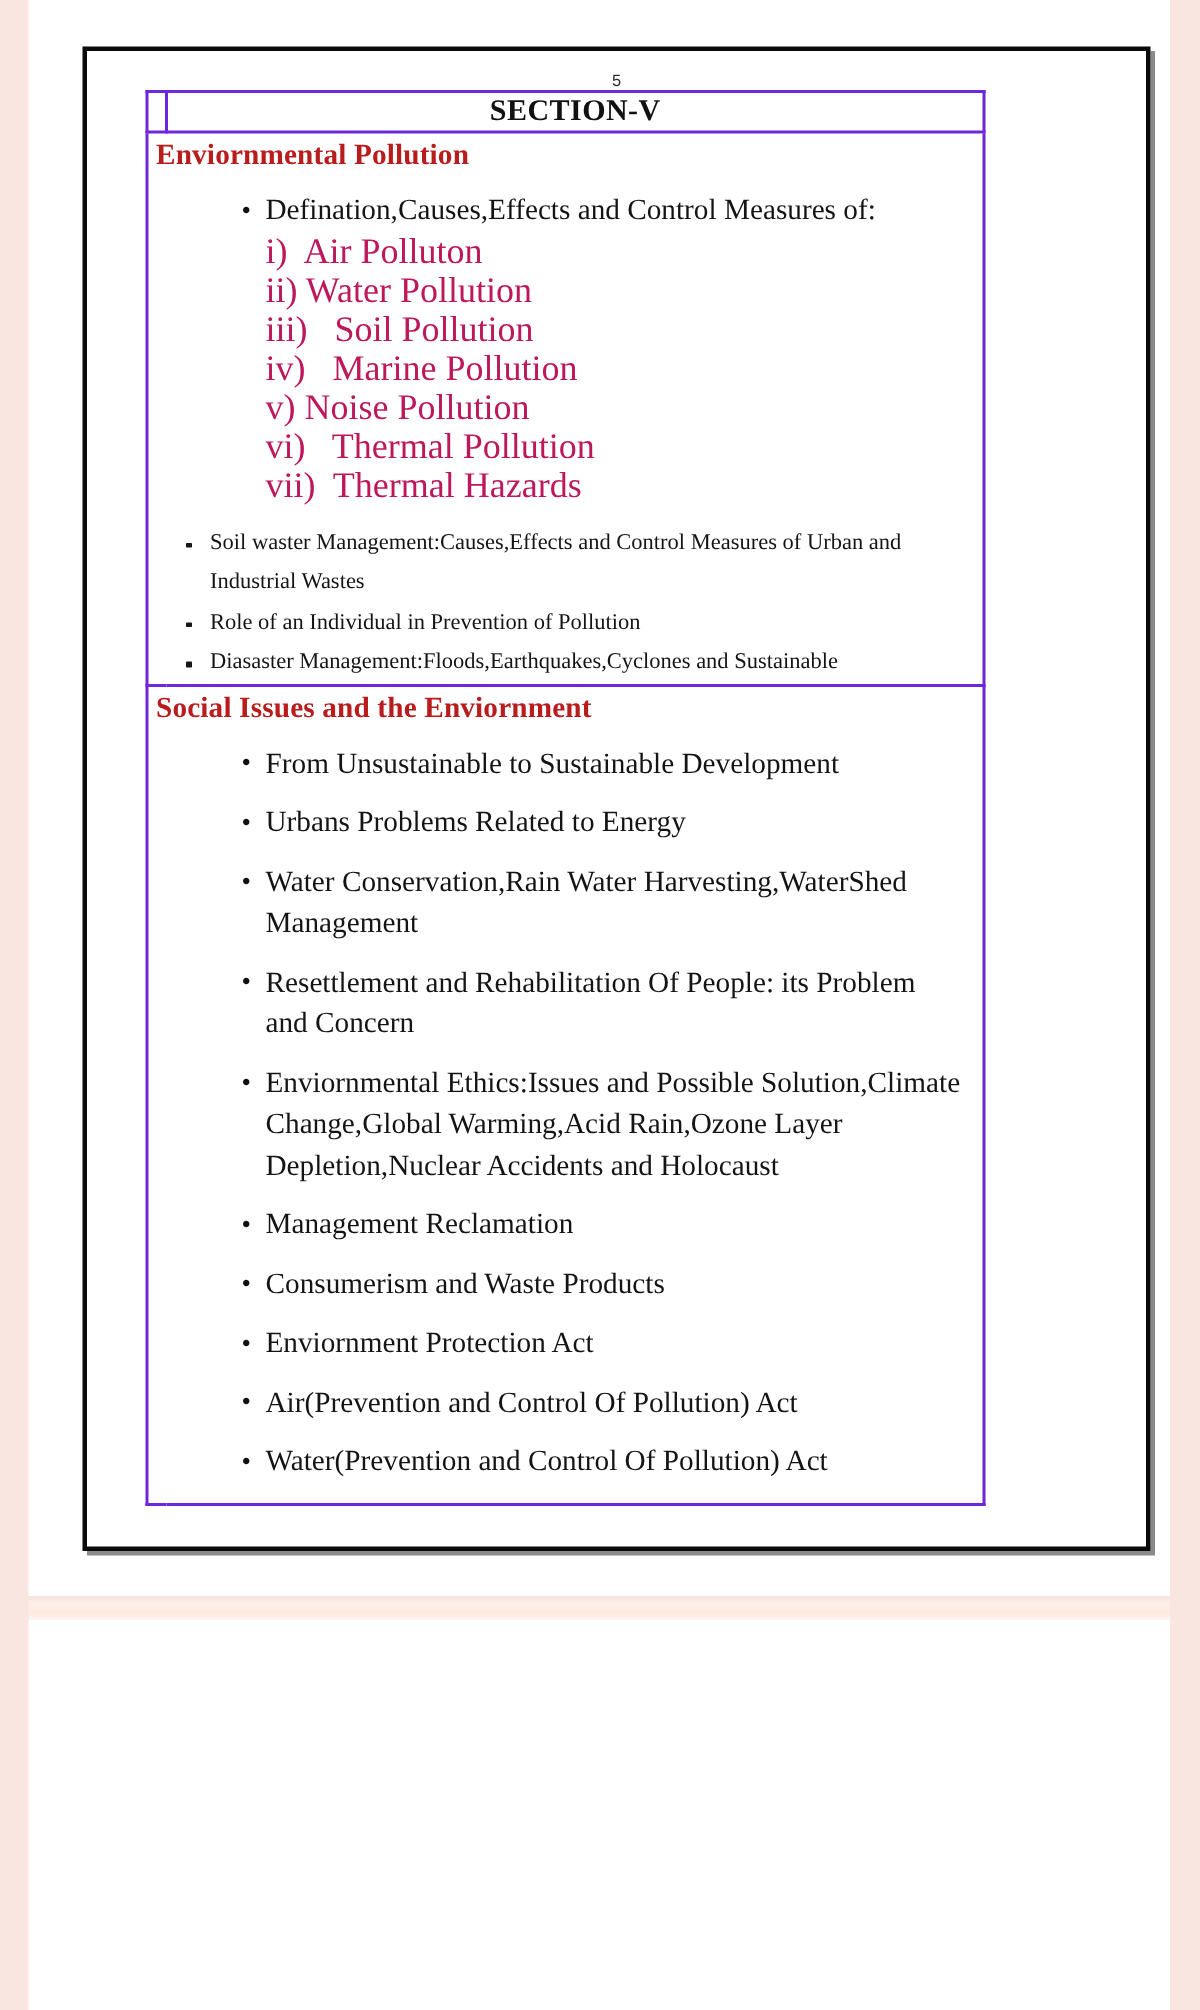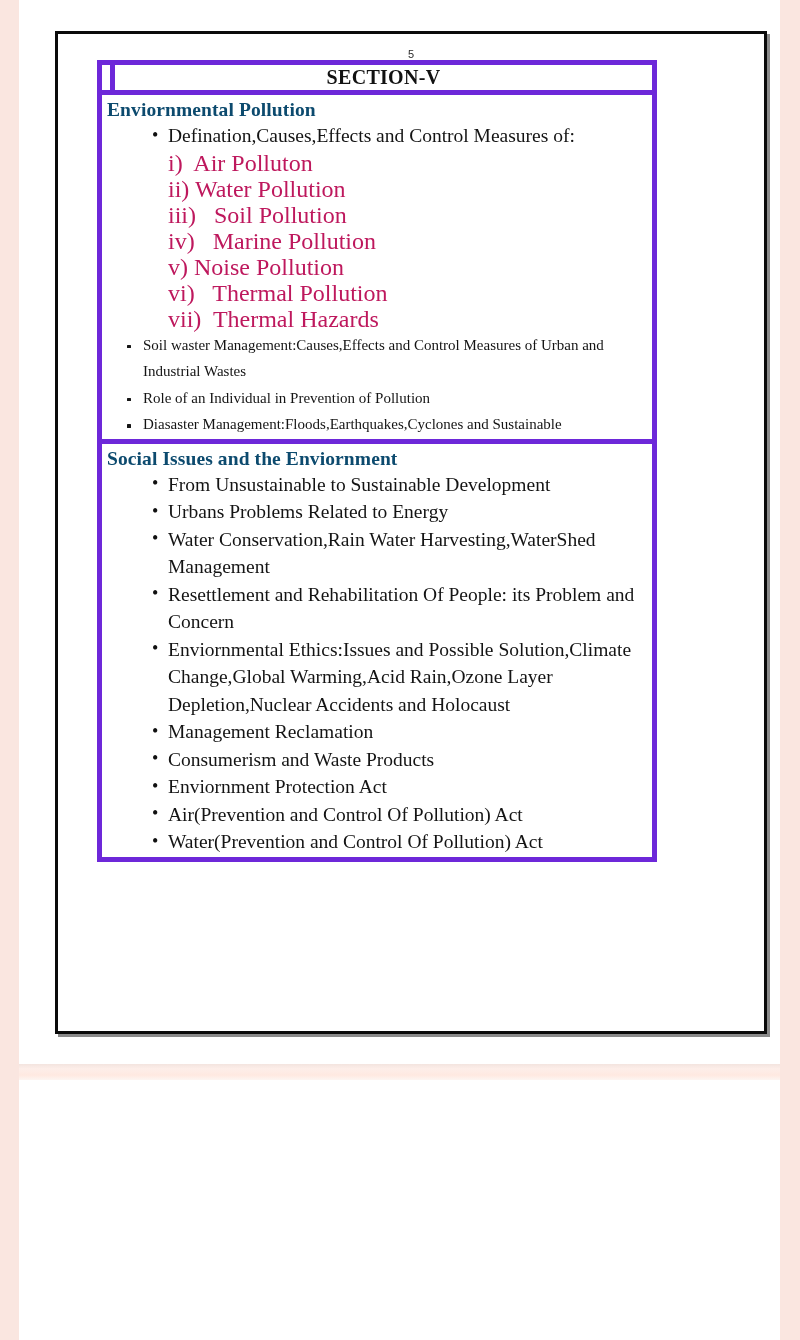--- a/index.html
+++ b/index.html
@@ -64,58 +64,58 @@
   
   .syl-table {
     position: absolute;
     border-collapse: collapse;
     table-layout: fixed;
     background: #ffffff;
   }
   .syl-table-1 { left: 78px; top: 60px; width: 560px; }
 
   .syl-table td {
-    border: 5px solid #6d28d9;
+    border: 2px solid #6d28d9;
     vertical-align: top;
     padding: 1px;
   }
   .gutter-col { width: 13px; }
 
   .section-head {
     text-align: center;
     font-weight: bold;
     font-size: 20px;
     color: #111111;
     padding: 4px 0 6px 0;
     letter-spacing: 0.3px;
   }
 
   .body-cell { padding: 2px 6px 5px 6px; }
 
   .group-title {
     font-weight: bold;
     font-size: 19.5px;
-    color: #0c4a6e;
+    color: #b91c1c;
     margin: 3px 0 1px 4px;
     letter-spacing: 0.1px;
   }
 
   
   ul.round {
     list-style: none;
     margin: 0;
     padding: 0 0 0 49px;
   }
   ul.round > li {
     position: relative;
     font-size: 19.5px;
     line-height: 27.5px;
     color: #141414;
     padding-left: 16px;
-    margin: 0;
+    margin: 12px;
   }
   ul.round > li::before {
     content: "\2022";
     position: absolute;
     left: 0;
     top: -0.5px;
     font-size: 18px;
     line-height: 27.5px;
     color: #101010;
   }

